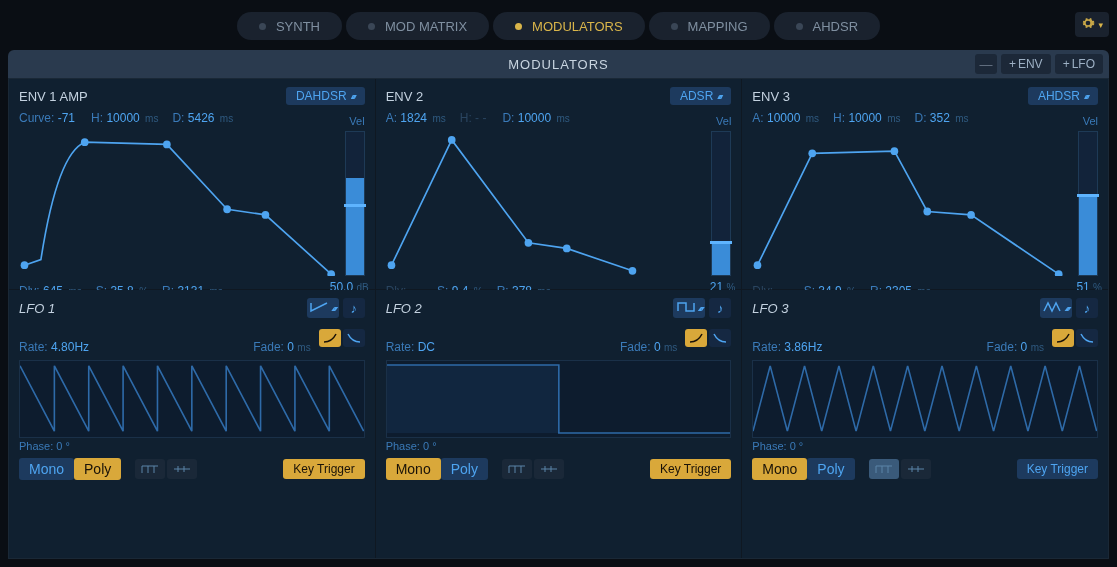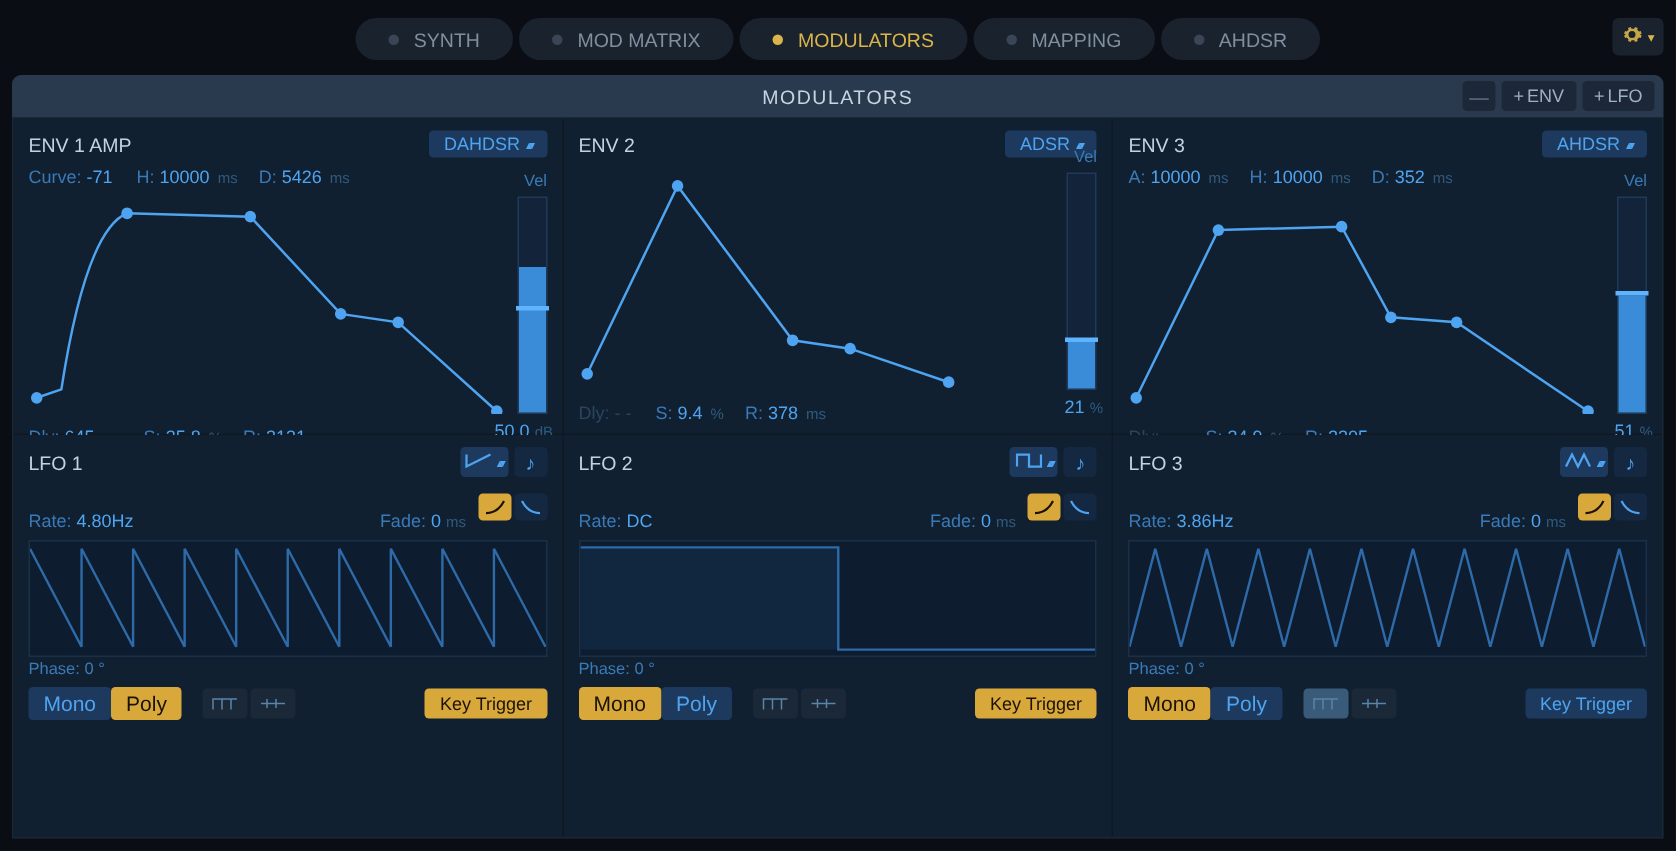--- a/index.html
+++ b/index.html
@@ -86,21 +86,21 @@
   position:absolute; right:0; top:0; width:20px; height:100%;
   background:#12233a; border:1px solid #1e3a56;
 }
 .vel-fill { position:absolute; bottom:0; left:0; right:0; background:#3a8cd8; }
 .vel-handle { position:absolute; left:-2px; right:-2px; height:3px; background:#5eb4ff; }
 .vel-label { position:absolute; right:0; top:-16px; font-size:11px; color:#3a7ab8; }
 .vel-value { position:absolute; right:-4px; bottom:-18px; font-size:12px; color:#4ea4f0; white-space:nowrap;}
 .vel-unit { color:#2f5a80; font-size:10px;text-align:right;}
 
 
-.lfo-head { display:flex;align-items:center;justify-content:space-between;margin-bottom:4px; }
+.lfo-head { display:flex;align-items:center;justify-content:space-between;margin-bottom:4px;font-style:italic; }
 .lfo-ctrls { display:flex; gap:4px; align-items:center;}
 .icon-box {
   width:32px;height:20px;background:#1d3a5e;border-radius:3px;
   display:flex;align-items:center;justify-content:center;cursor:pointer;
   color:#4ea4f0;
 }
 .icon-box.small{width:22px;}
 .icon-box.dark{background:#152842;}
 .lfo-row1 { display:flex;justify-content:space-between;font-size:12px;margin-bottom:2px; }
 .lfo-row1 .left,.lfo-row1 .right{color:#3a7ab8;margin-top:18px;}
@@ -250,20 +250,34 @@
         </div>
       </div>
       <div class="panel">
     <div class="panel-head">
       <div class="panel-title">ENV 2</div>
       <div class="mode-select">
         <span>ADSR</span>
         <span class="chev">▴▾</span>
       </div>
     </div>
+    <div class="param-row-top">
+          <span class="param">
+    <span class="lbl">A:</span>
+    <span class="val">1824</span>
+    <span class="unit">ms</span></span>
+          <span class="param dim">
+    <span class="lbl">H:</span>
+    <span class="val">- -</span>
+    <span class="unit"></span></span>
+          <span class="param">
+    <span class="lbl">D:</span>
+    <span class="val">10000</span>
+    <span class="unit">ms</span></span>
+        </div>
     <div class="graph-area">
       <div class="vel-label">Vel</div>
       <svg class="env-svg" viewBox="0 0 290 130" preserveAspectRatio="none">
         <path class="env-line" d="M5,120 L60,8 L130,100 L165,105 L225,125"></path>
         <circle class="env-dot" cx="5" cy="120" r="3.5"></circle>
             <circle class="env-dot" cx="60" cy="8" r="3.5"></circle>
             <circle class="env-dot" cx="130" cy="100" r="3.5"></circle>
             <circle class="env-dot" cx="165" cy="105" r="3.5"></circle>
             <circle class="env-dot" cx="225" cy="125" r="3.5"></circle>
       </svg>

